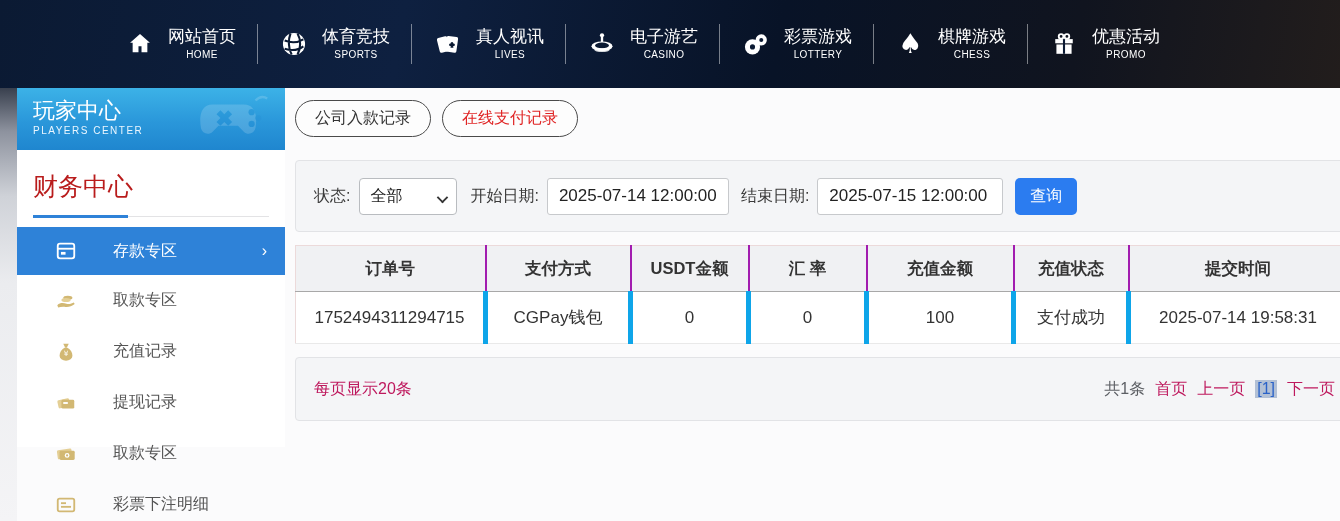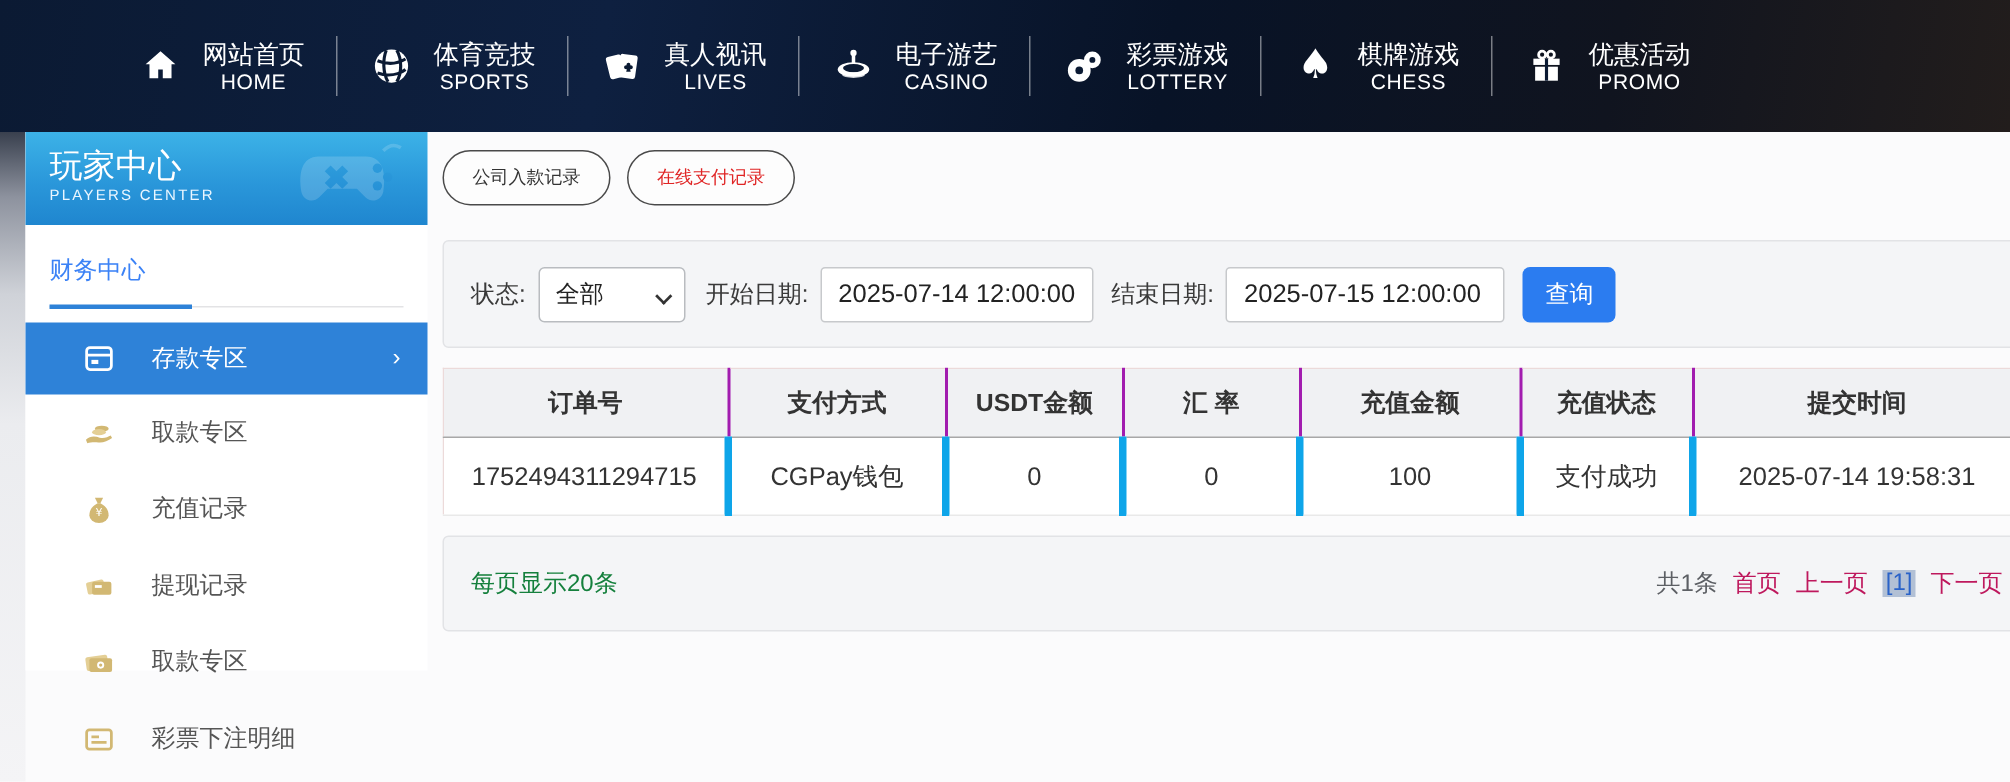--- a/index.html
+++ b/index.html
@@ -2,59 +2,59 @@
 <html><head>
 <meta charset="utf-8">
 <style>
   * { margin:0; padding:0; box-sizing:border-box; }
   html,body { width:1340px; height:521px; overflow:hidden;
     font-family:"Liberation Sans","DejaVu Sans",sans-serif; background:#fbfbfc; }
 
   
   .topnav{ position:absolute; left:0; top:0; width:1340px; height:88px;
     background:linear-gradient(100deg,#0b1a33 0%,#0e2040 30%,#081327 58%,#10141f 80%,#221d1c 100%);
-    display:flex; align-items:center; padding-left:71px; }
+    display:flex; align-items:center; padding-left:104px; }
   .nav-item{ display:flex; align-items:center; gap:13px; padding:0 21px; cursor:pointer; }
   .nav-icon{ width:30px; height:30px; display:flex; align-items:center; justify-content:center; }
   .nav-icon svg{ display:block; }
   .nav-txt{ text-align:center; color:#fff; }
   .nav-zh{ font-size:17px; line-height:20px; }
-  .nav-en{ font-size:14px; line-height:15px; letter-spacing:.4px;text-align:center; }
+  .nav-en{ font-size:10px; line-height:15px; letter-spacing:.4px;text-align:center; }
   .nav-sep{ width:1px; height:40px; background:rgba(255,255,255,.45); }
   .spade-glyph{ color:#fff; font-size:27px; line-height:30px; font-family:"DejaVu Sans",sans-serif; }
 
   
   .left-strip{ position:absolute; left:0; top:88px; width:17px; height:433px;
     background:linear-gradient(180deg,#39404e 0%,#8d929e 10%,#cfd2d8 25%,#ebecef 45%,#f4f4f6 100%); }
 
   
   .sidebar{ position:absolute; left:17px; top:88px; width:268px; height:359px; background:#fff; }
   .sb-header{ position:relative; height:62px; overflow:hidden;
     background:linear-gradient(180deg,#3cb2e7 0%,#2a97da 55%,#1f86cf 100%); padding:10px 0 0 16px; }
   .sb-title{ color:#fff; font-size:22px; line-height:26px; }
   .sb-sub{ color:#eaf6ff; font-size:10px; letter-spacing:1.5px; margin-top:1px; }
   .gamepad{ position:absolute; right:10px; top:4px; opacity:.16; }
   .sb-section{ padding:20px 16px 0 16px; }
-  .sb-section-title{ color:#3b82f6; font-size:16px; }
+  .sb-section-title{ color:#b91c1c; font-size:25px; }
   .sb-underline{ position:relative; margin-top:12px; height:3px; }
   .sb-underline .gray{ position:absolute; left:0; right:-0px; top:1px; height:1px; background:#e3e3e5; }
   .sb-underline .blue{ position:absolute; left:0; top:0; width:95px; height:3px; background:#2e82d8; }
   .sb-menu{ margin-top:9px; }
   .sb-item{ height:51px; display:flex; align-items:center; padding:0 18px 0 38px; cursor:pointer;
-    color:#555; font-size:16px; }
+    color:#555; font-size:16px;gap:12px; }
   .sb-item .sb-ic{ width:22px; height:22px; margin-right:24px; display:flex; align-items:center; justify-content:center; }
   .sb-item.active{ height:48px; background:#2e82d8; color:#fff; }
   .sb-item.active .chev{ margin-left:auto; color:#fff; font-size:16px; }
 
   
   .main{ position:absolute; left:295px; top:88px; width:1060px; height:433px; }
 
   .tabs{ position:absolute; left:0; top:12px; display:flex; gap:11px; }
   .pill{ height:37px; line-height:34px; padding:0 19px; border:1.5px solid #4a4a4a; border-radius:19px;
-    background:#fdfdfd; font-size:12px; color:#333; cursor:pointer; }
+    background:#fdfdfd; font-size:16px; color:#333; cursor:pointer; }
   .pill.red{ color:#e02525; }
 
   .filterbar{ position:absolute; left:0; top:72px; width:1055px; height:72px;
     background:#f4f5f7; border:1px solid #e2e3e6; border-radius:4px;
     display:flex; align-items:center; padding-left:18px; }
   .f-label{ font-size:16px; color:#3a3a3a; }
   .f-select{ width:98px; height:37px; background:#fff; border:1px solid #b9bcc0; border-radius:4px;
     margin-left:9px; display:flex; align-items:center; padding:0 10px; font-size:16px; color:#222;
     cursor:pointer; position:relative; }
   .f-select .caret{ position:absolute; right:9px; top:14px; width:9px; height:9px;
@@ -72,21 +72,21 @@
   table{ border-collapse:collapse; table-layout:fixed; width:1052px; background:#fff;
     border:1px solid #ecdada; }
   th{ height:46px; background:#f0f1f3; font-size:16.5px; color:#333; font-weight:bold;
     border-right:2px solid #a21caf; border-bottom:1px solid #a8a8a8; }
   td{ height:52px; text-align:center; font-size:17px; color:#333;
     border-right:5px solid #0ea5e9; border-bottom:1px solid #e9e9e9; }
 
   .pagebar{ position:absolute; left:0; top:269px; width:1055px; height:64px;
     background:#f4f5f7; border:1px solid #e2e3e6; border-radius:4px;
     display:flex; align-items:center; padding:0 14px 0 18px; }
-  .pg-left{ font-size:16px; color:#15803d; }
+  .pg-left{ font-size:16px; color:#be185d; }
   .pg-right{ margin-left:auto; display:flex; align-items:center; gap:10px; font-size:16px; }
   .pg-total{ color:#5c5f64;margin-left:45px; }
   .pg-link{ color:#be185d; cursor:pointer; text-decoration:none; }
   .pg-current{ color:#2a62c8; background:#b2c0d5; padding:0 2px; cursor:default; }
 </style>
 </head>
 <body>
 
 <div class="topnav">
 

